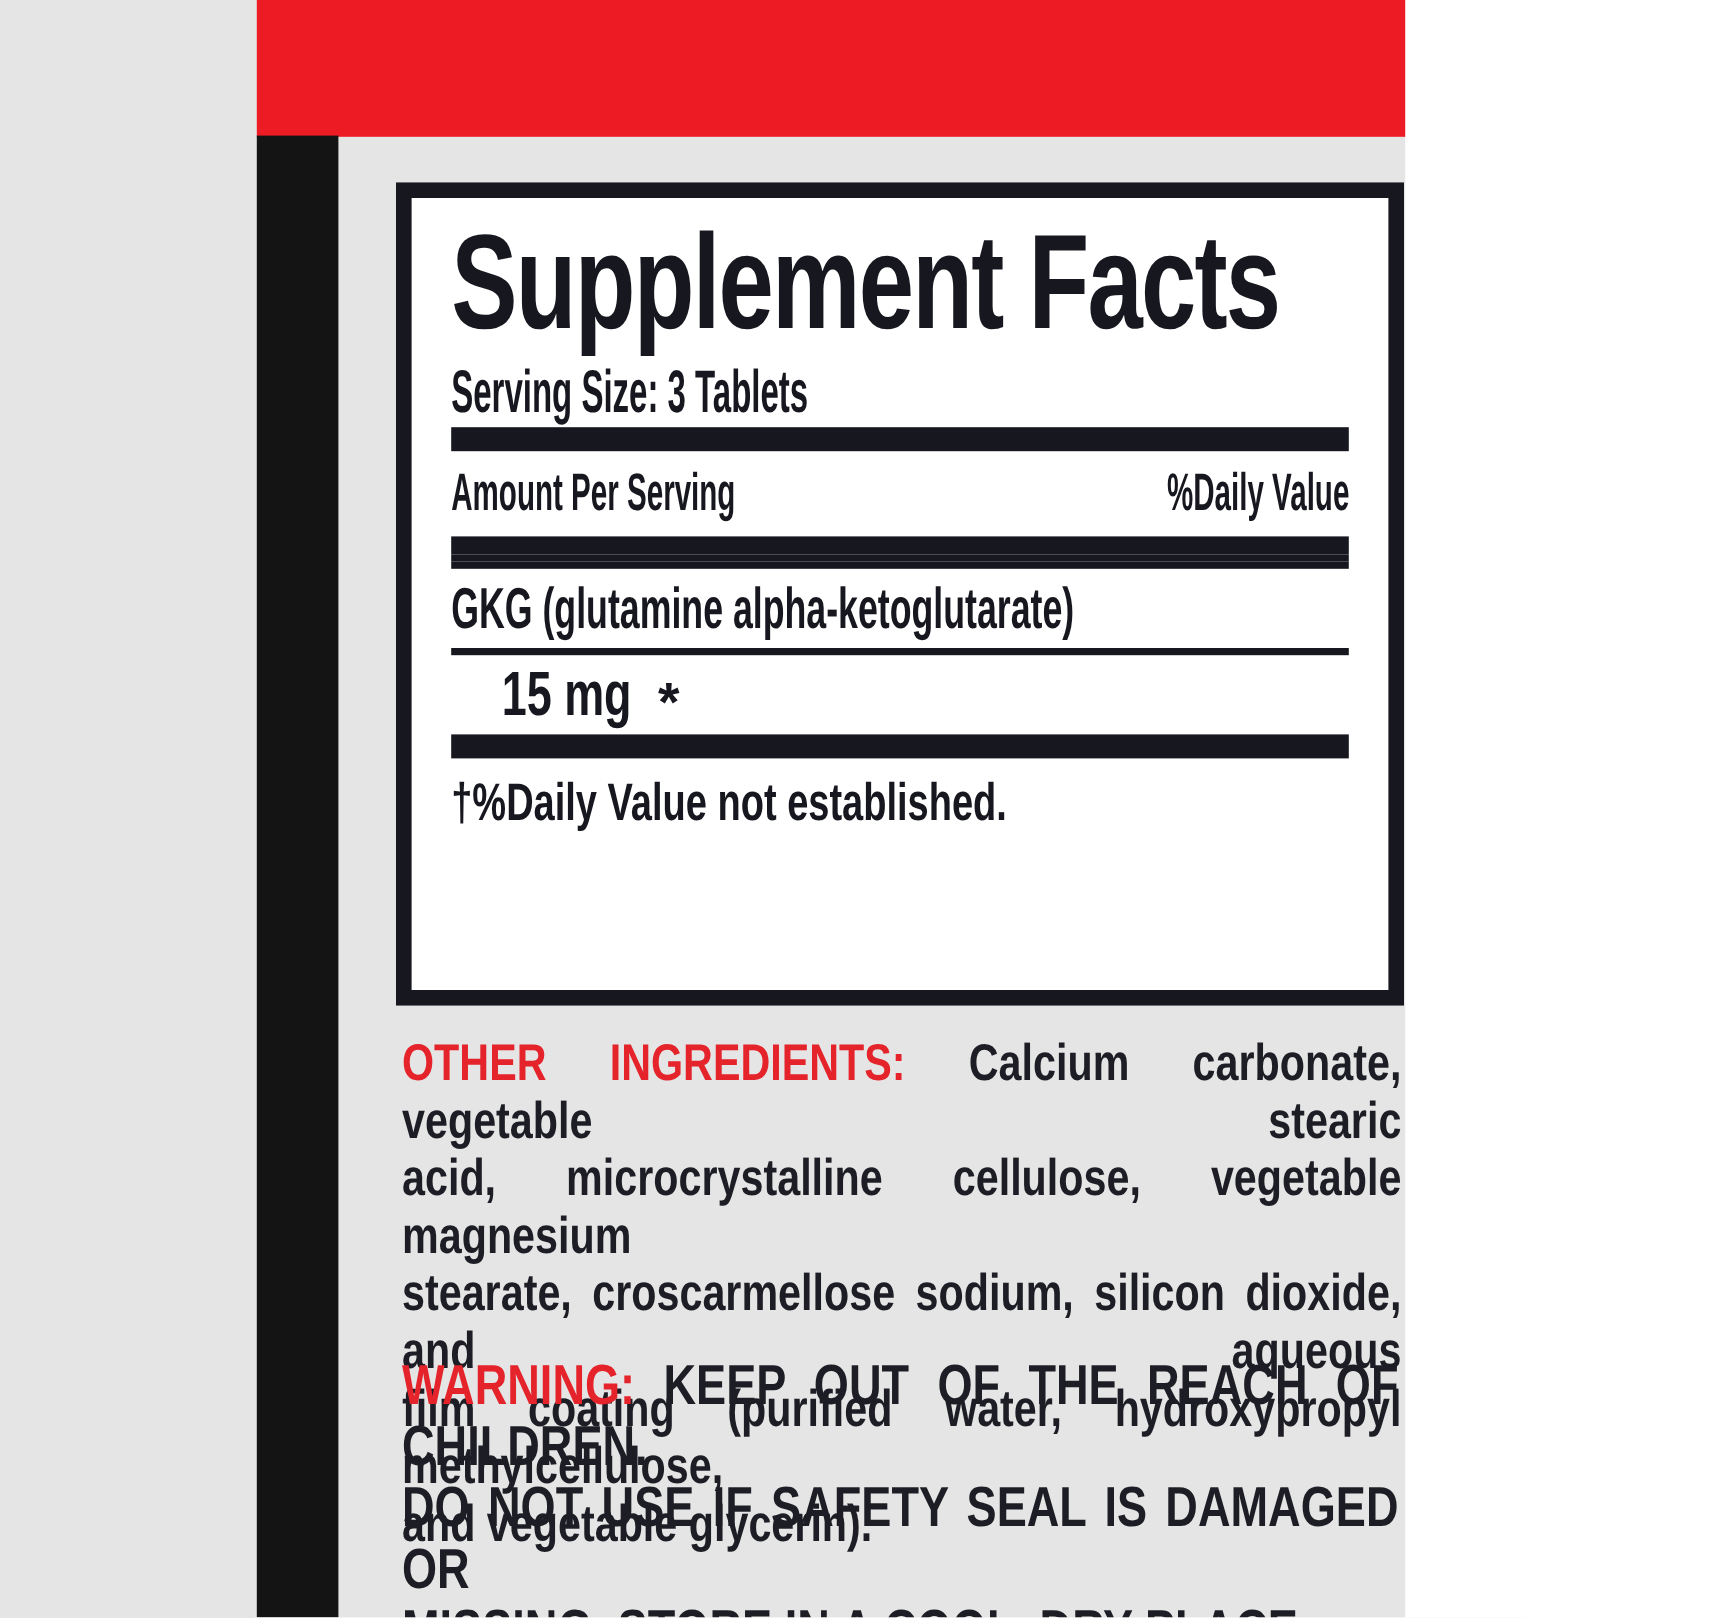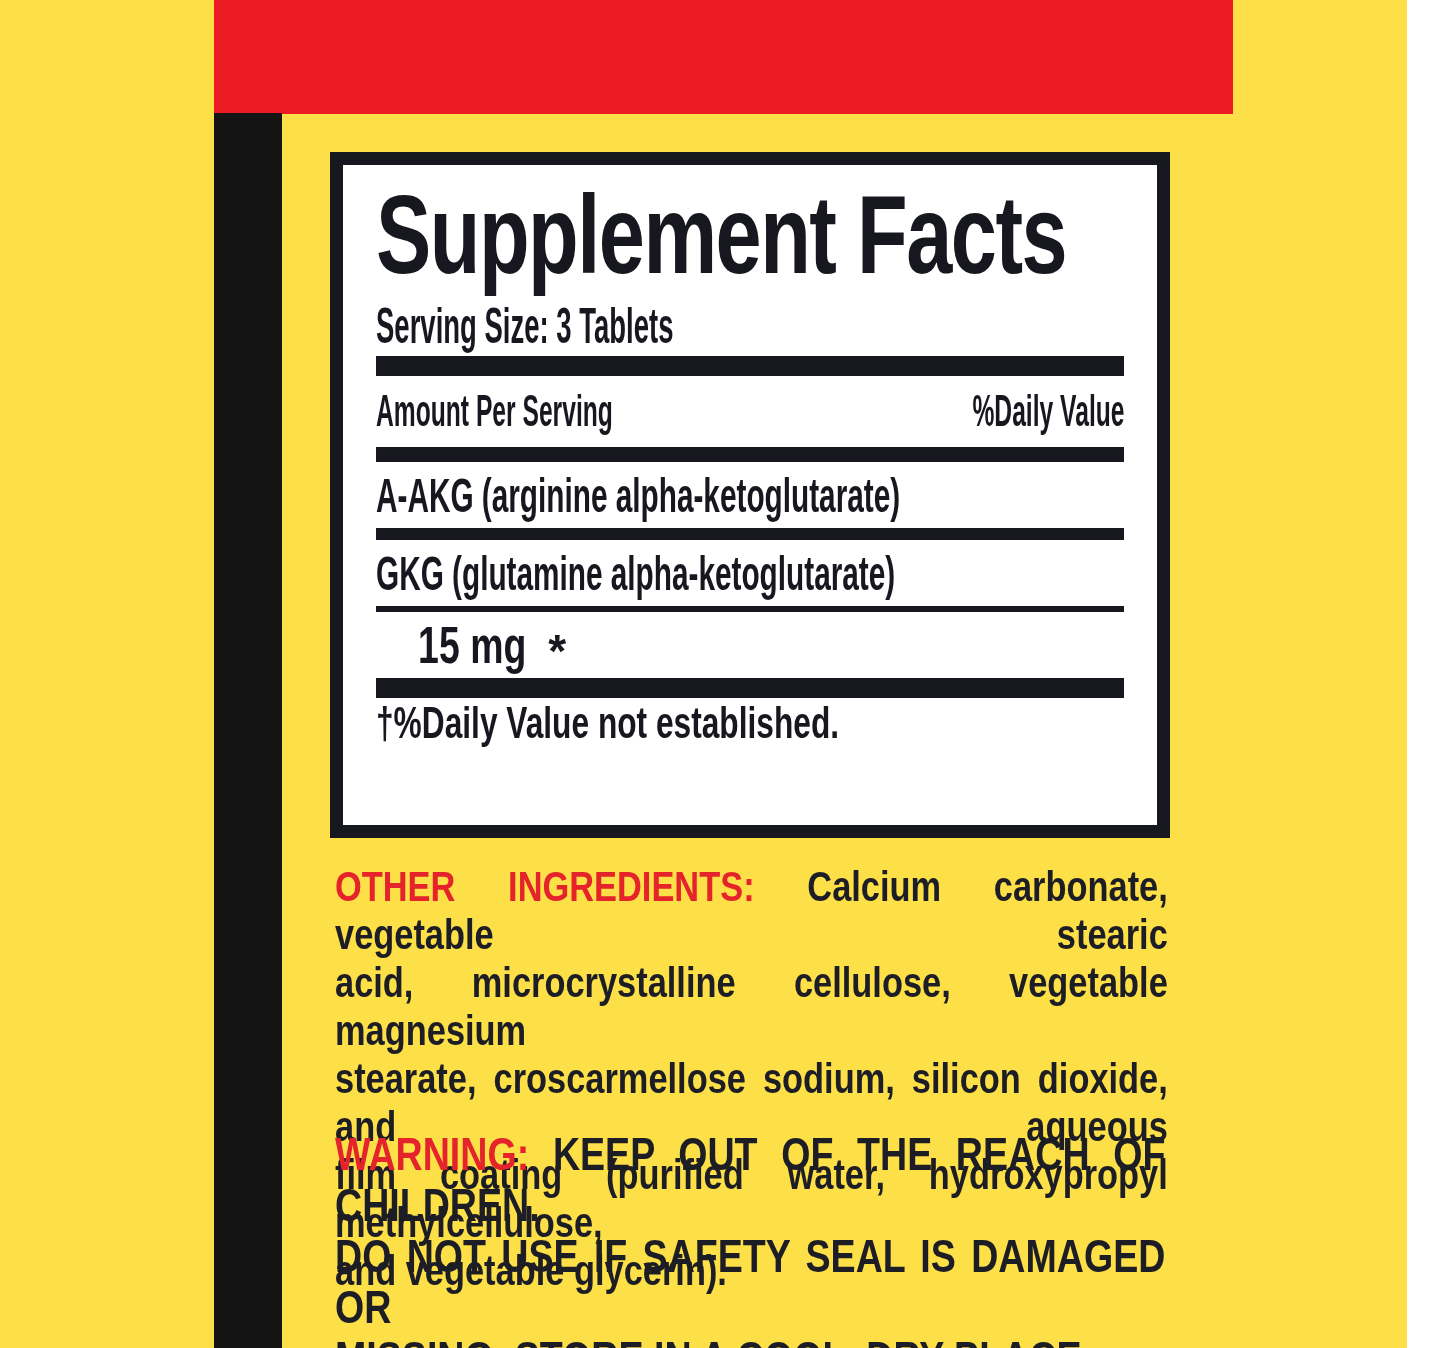--- a/index.html
+++ b/index.html
@@ -1,17 +1,17 @@
 <!DOCTYPE html>
 <html><head>
 <meta charset="utf-8">
 <style>
   html,body{margin:0;padding:0;background:#fff;}
   .canvas{
-    position:relative;width:1407px;height:1348px;overflow:hidden;background:#fde047;
+    position:relative;width:1171px;height:1348px;overflow:hidden;background:#e5e5e5;
     font-family:"Liberation Sans",sans-serif;color:#17171f;
   }
   
   .red-band{position:absolute;left:214px;top:0;width:1019px;height:114px;background:#ed1c24;}
   
   .side-bar{position:absolute;left:214px;top:113px;width:68px;height:1235px;background:#141414;}
 
   
   .panel{
     position:absolute;left:330px;top:152px;width:840px;height:686px;
@@ -36,21 +36,21 @@
   .b20{height:20px;margin-top:2px;}
   .b15{height:15px;margin-top:11px;}
   .headers{margin-top:10px;height:50px;line-height:50px;font-size:44px;font-weight:700;}
 
   .row{display:flex;align-items:center;height:66px;font-weight:700;}
   .row .name{flex:1;font-size:48px;}
   .row .amt{text-align:right;font-size:52px;}
   .row .ast{width:62px;text-align:center;font-size:46px;position:relative;top:6px;}
   .rule{height:6px;background:#17171f;}
   .endbar{height:20px;margin-top:0;background:#17171f;}
-  .footnote{height:50px;line-height:50px;font-size:44px;font-weight:700;}
+  .footnote{margin-top:12px;height:50px;line-height:50px;font-size:44px;font-weight:700;}
 
   
   .para{position:absolute;transform:scaleX(.8);transform-origin:0 0;font-weight:700;color:#1d1d25;}
   .jl{text-align:justify;text-align-last:justify;}
   .oi{left:335px;top:862px;width:1041px;font-size:43px;line-height:48px;}
   .warn{left:335px;top:1128px;width:1038px;font-size:47px;line-height:51px;}
   .plabel{color:#e4232b;}
 </style>
 </head>
 <body>
@@ -73,24 +73,20 @@
 
     <div class="bar b20"></div>
 
     <div class="line headers">
       <span class="sx h56">Amount Per Serving</span>
       <span class="sx-r h56">%Daily Value</span>
     </div>
 
     <div class="bar b15"></div>
 
-    <div class="row">
-      <span class="name"><span class="sx n62">A-AKG (arginine alpha-ketoglutarate)</span></span>
-
-    </div>
     <div class="rule"></div>
 
     <div class="rule"></div>
 
     <div class="row">
       <span class="name"><span class="sx n62">GKG (glutamine alpha-ketoglutarate)</span></span>
 
     </div>
     <div class="rule"></div>
 

